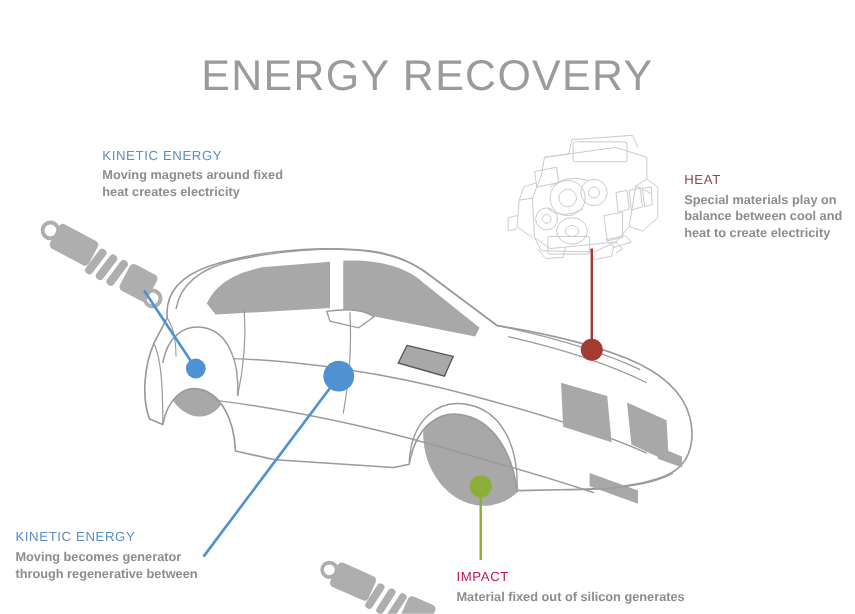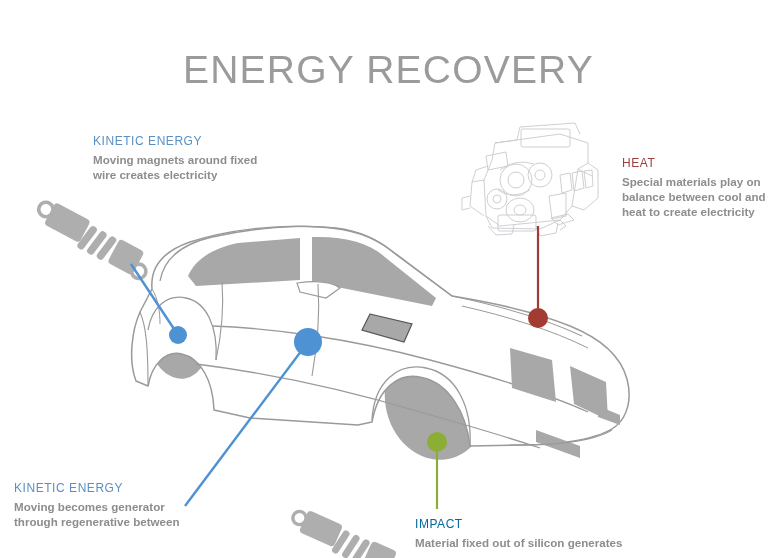--- a/index.html
+++ b/index.html
@@ -21,21 +21,21 @@
   .callout .ttl{
     font-size:12px;letter-spacing:0.55px;font-weight:400;margin:0 0 4px 0;
     white-space:nowrap;
   }
   .callout .body{
     font-size:11.6px;line-height:15.2px;color:#8d8d8d;font-weight:700;
   }
   .callout.blue .ttl{color:#5b8fc2;}
   .callout.red  .ttl{color:#9e4040;}
   .callout.red  .body{color:#8d8d8d;}
-  .callout.olive .ttl{color:#0369a1;}
+  .callout.olive .ttl{color:#be185d;}
 
   #c-kinetic-top  {left:93px; top:104px; width:200px;}
   #c-heat         {left:622px;top:126px; width:160px;}
   #c-kinetic-bot  {left:14px; top:451px; width:210px;}
   #c-impact       {left:415px;top:487px; width:235px;}
 </style>
 </head>
 <body>
 
 <div id="stage">
@@ -165,21 +165,21 @@
     <circle cx="538" cy="288" r="10" fill="#a33b32"></circle>
     <circle cx="437" cy="412" r="10" fill="#8cae36"></circle>
   </svg>
 
   <div class="page-title">ENERGY RECOVERY</div>
 
   <div class="callout blue" id="c-kinetic-top">
     <div class="ttl">KINETIC ENERGY</div>
     <div class="body">
       <div>Moving magnets around fixed</div>
-      <div>wire creates electricity</div>
+      <div>heat creates electricity</div>
     </div>
   </div>
 
   <div class="callout red" id="c-heat">
     <div class="ttl">HEAT</div>
     <div class="body">
       <div>Special materials play on</div>
       <div>balance between cool and</div>
       <div>heat to create electricity</div>
     </div>

